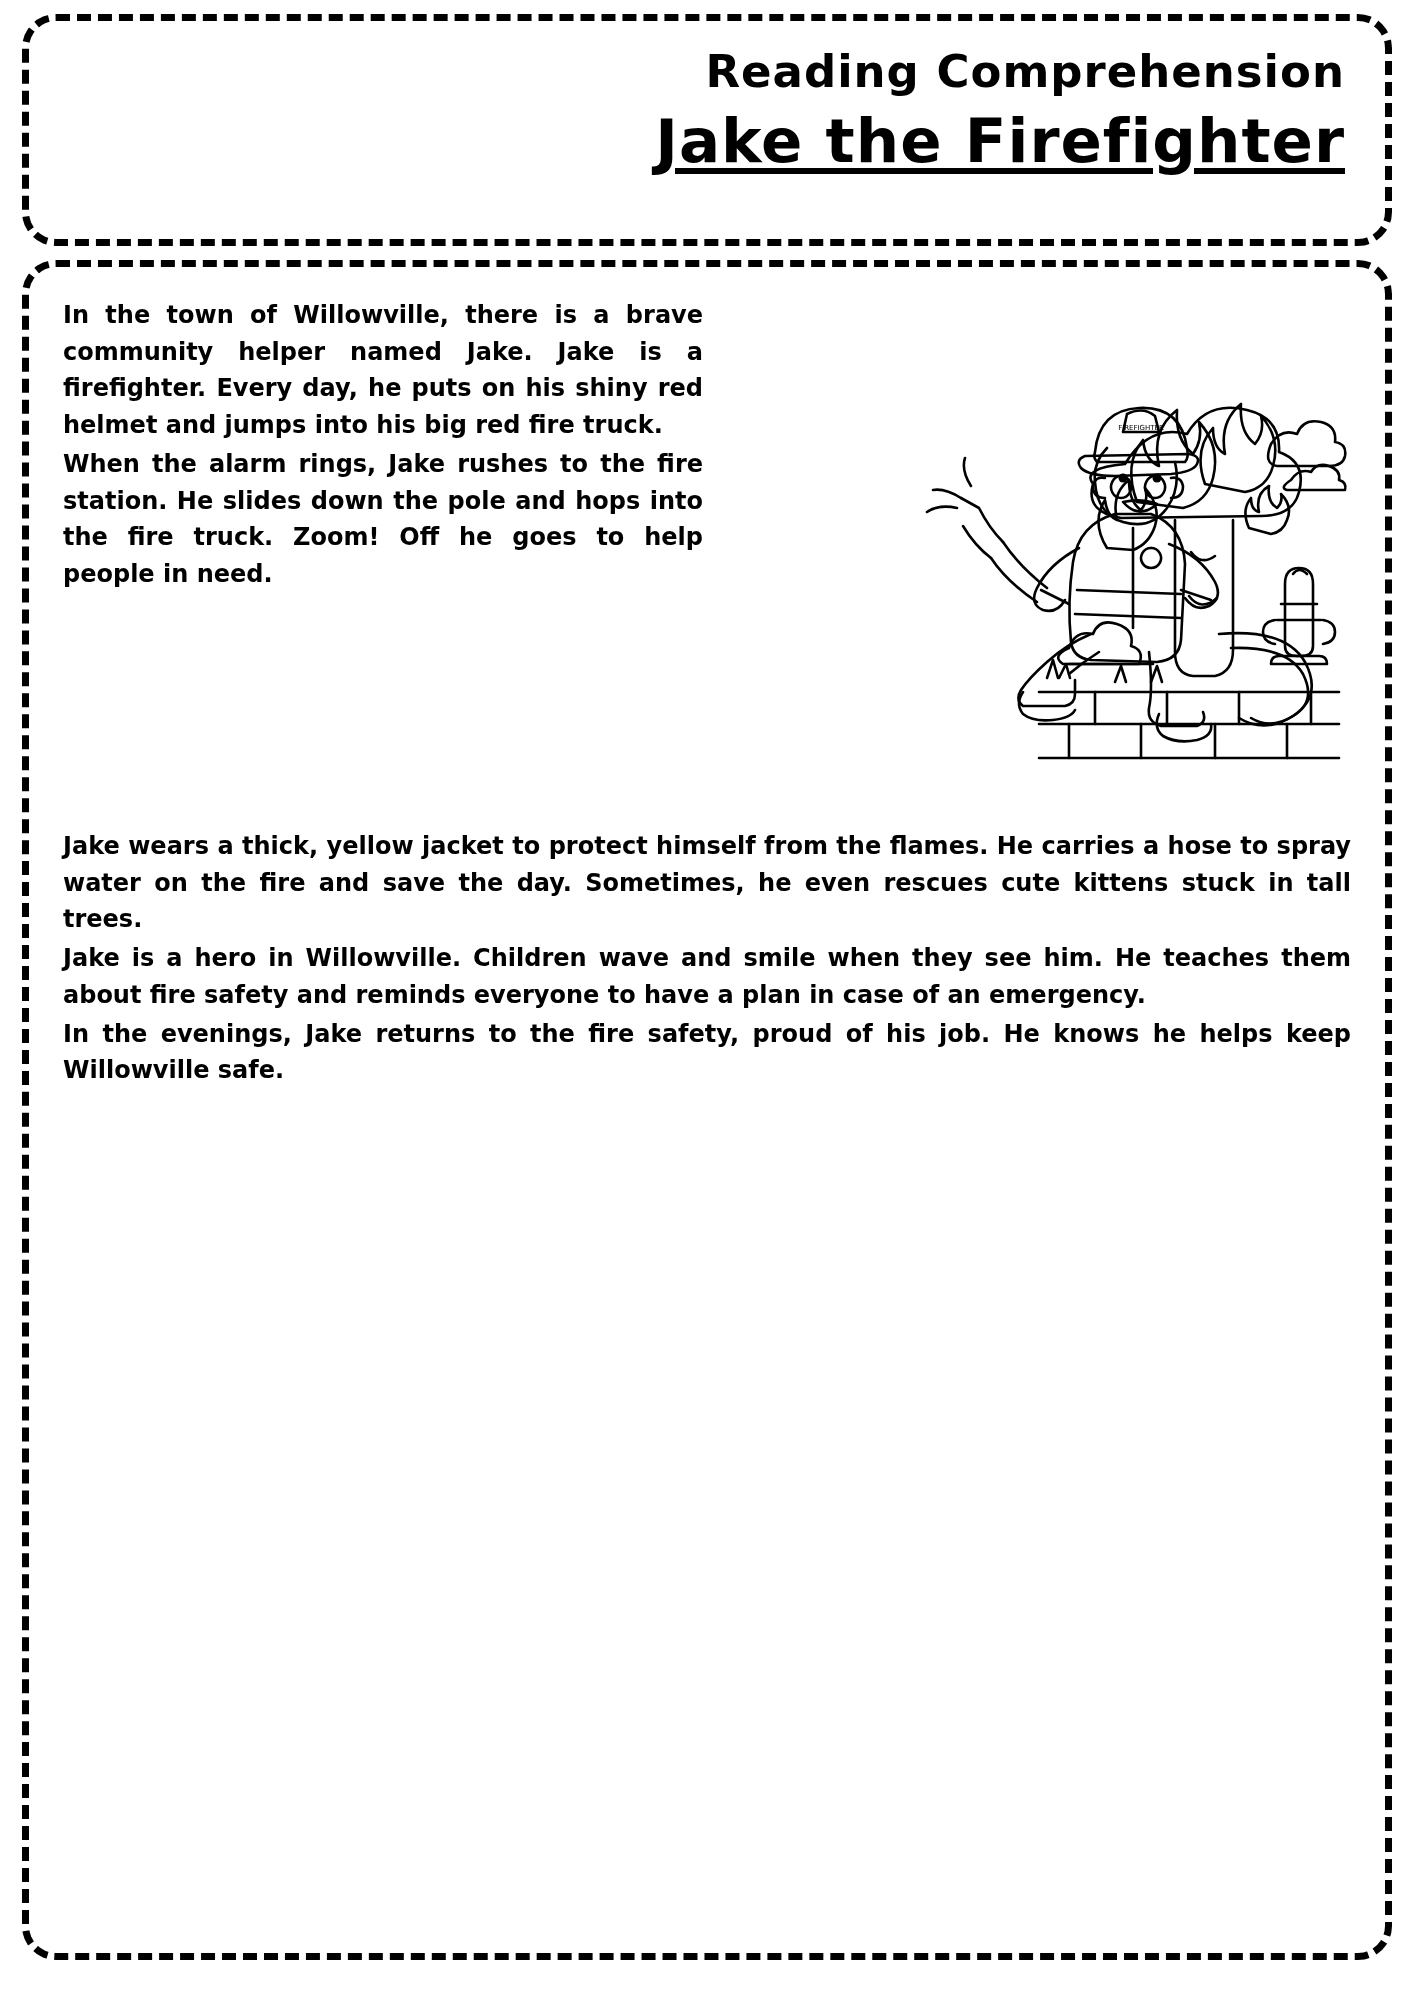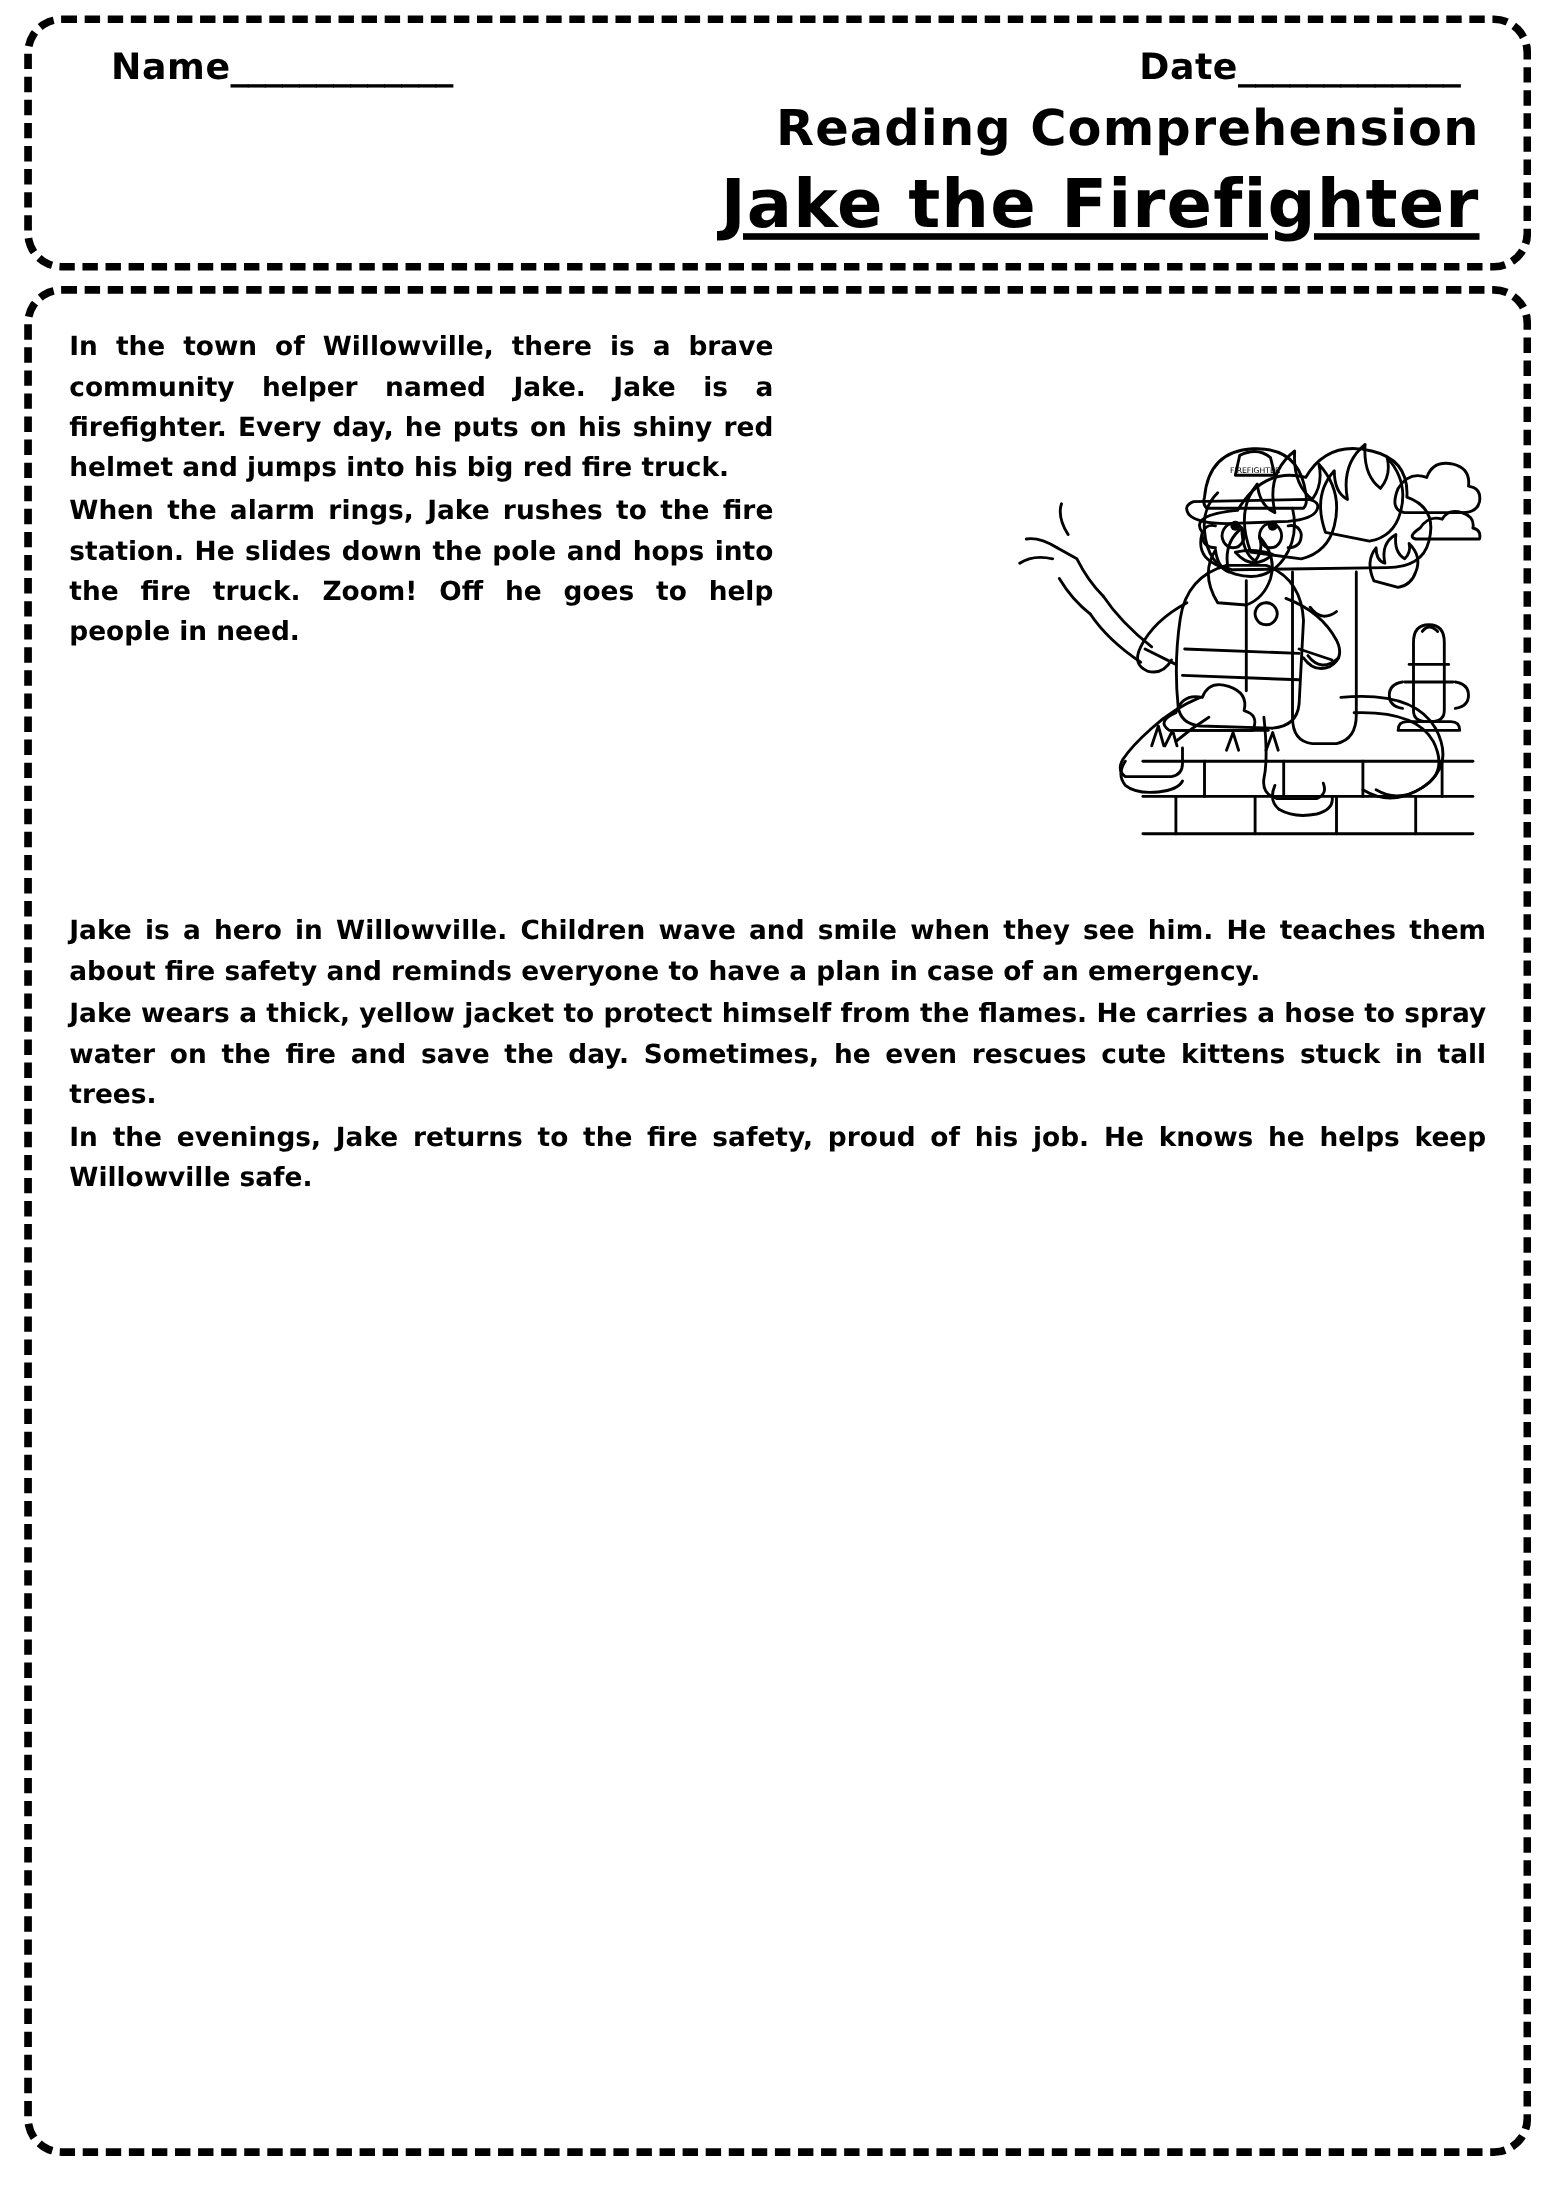--- a/index.html
+++ b/index.html
@@ -118,28 +118,20 @@
 
   svg { display: block; }
 </style>
 </head>
 <body>
 
 <div class="page">
 
   <div class="header-card">
 
-    <div class="name-date-row">
-      <div class="field-label">
-        <span>Name</span><span class="rule">_____________</span>
-      </div>
-      <div class="field-label">
-        <span>Date</span><span class="rule">_____________</span>
-      </div>
-    </div>
 
     <div class="title-block">
       <div class="title-main">Reading Comprehension</div>
       <div class="title-sub">Jake the Firefighter</div>
     </div>
 
   </div>
 
   <div class="body-card">
 
@@ -224,20 +216,20 @@
           <text x="222" y="78" font-family="DejaVu Sans, sans-serif" font-size="7" text-anchor="middle" fill="#000" stroke="none">FIREFIGHTER</text>
         </svg>
       </div>
 
       <p class="para narrow">In the town of Willowville, there is a brave community helper named Jake. Jake is a firefighter. Every day, he puts on his shiny red helmet and jumps into his big red fire truck.</p>
       <p class="para narrow">When the alarm rings, Jake rushes to the fire station. He slides down the pole and hops into the fire truck. Zoom! Off he goes to help people in need.</p>
       <div class="clearer"></div>
     </div>
 
     <div class="lower-section">
+      <p class="para">Jake wears a thick, yellow jacket to protect himself from the flames. He carries a hose to spray water on the fire and save the day. Sometimes, he even rescues cute kittens stuck in tall trees.</p>
       <p class="para">Jake is a hero in Willowville. Children wave and smile when they see him. He teaches them about fire safety and reminds everyone to have a plan in case of an emergency.</p>
-      <p class="para">Jake wears a thick, yellow jacket to protect himself from the flames. He carries a hose to spray water on the fire and save the day. Sometimes, he even rescues cute kittens stuck in tall trees.</p>
       <p class="para">In the evenings, Jake returns to the fire safety, proud of his job. He knows he helps keep Willowville safe.</p>
     </div>
 
   </div>
 
 </div>
 
 </body></html>

